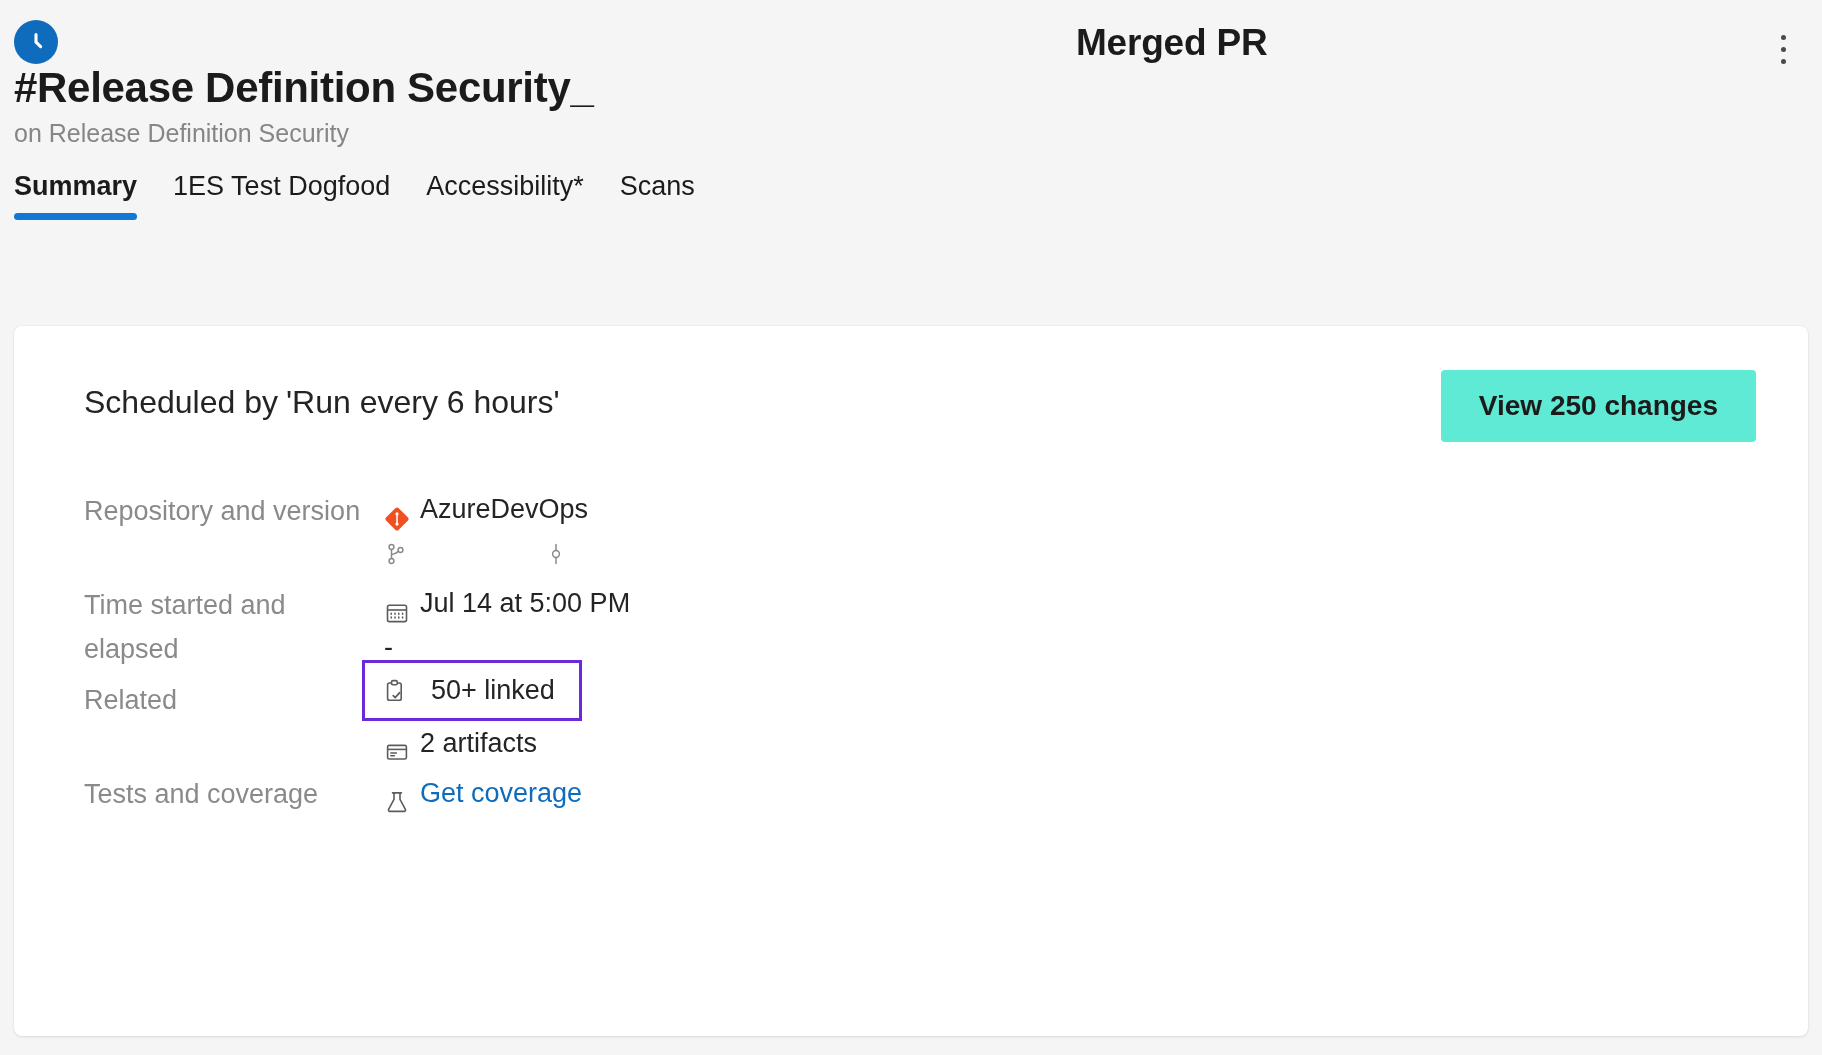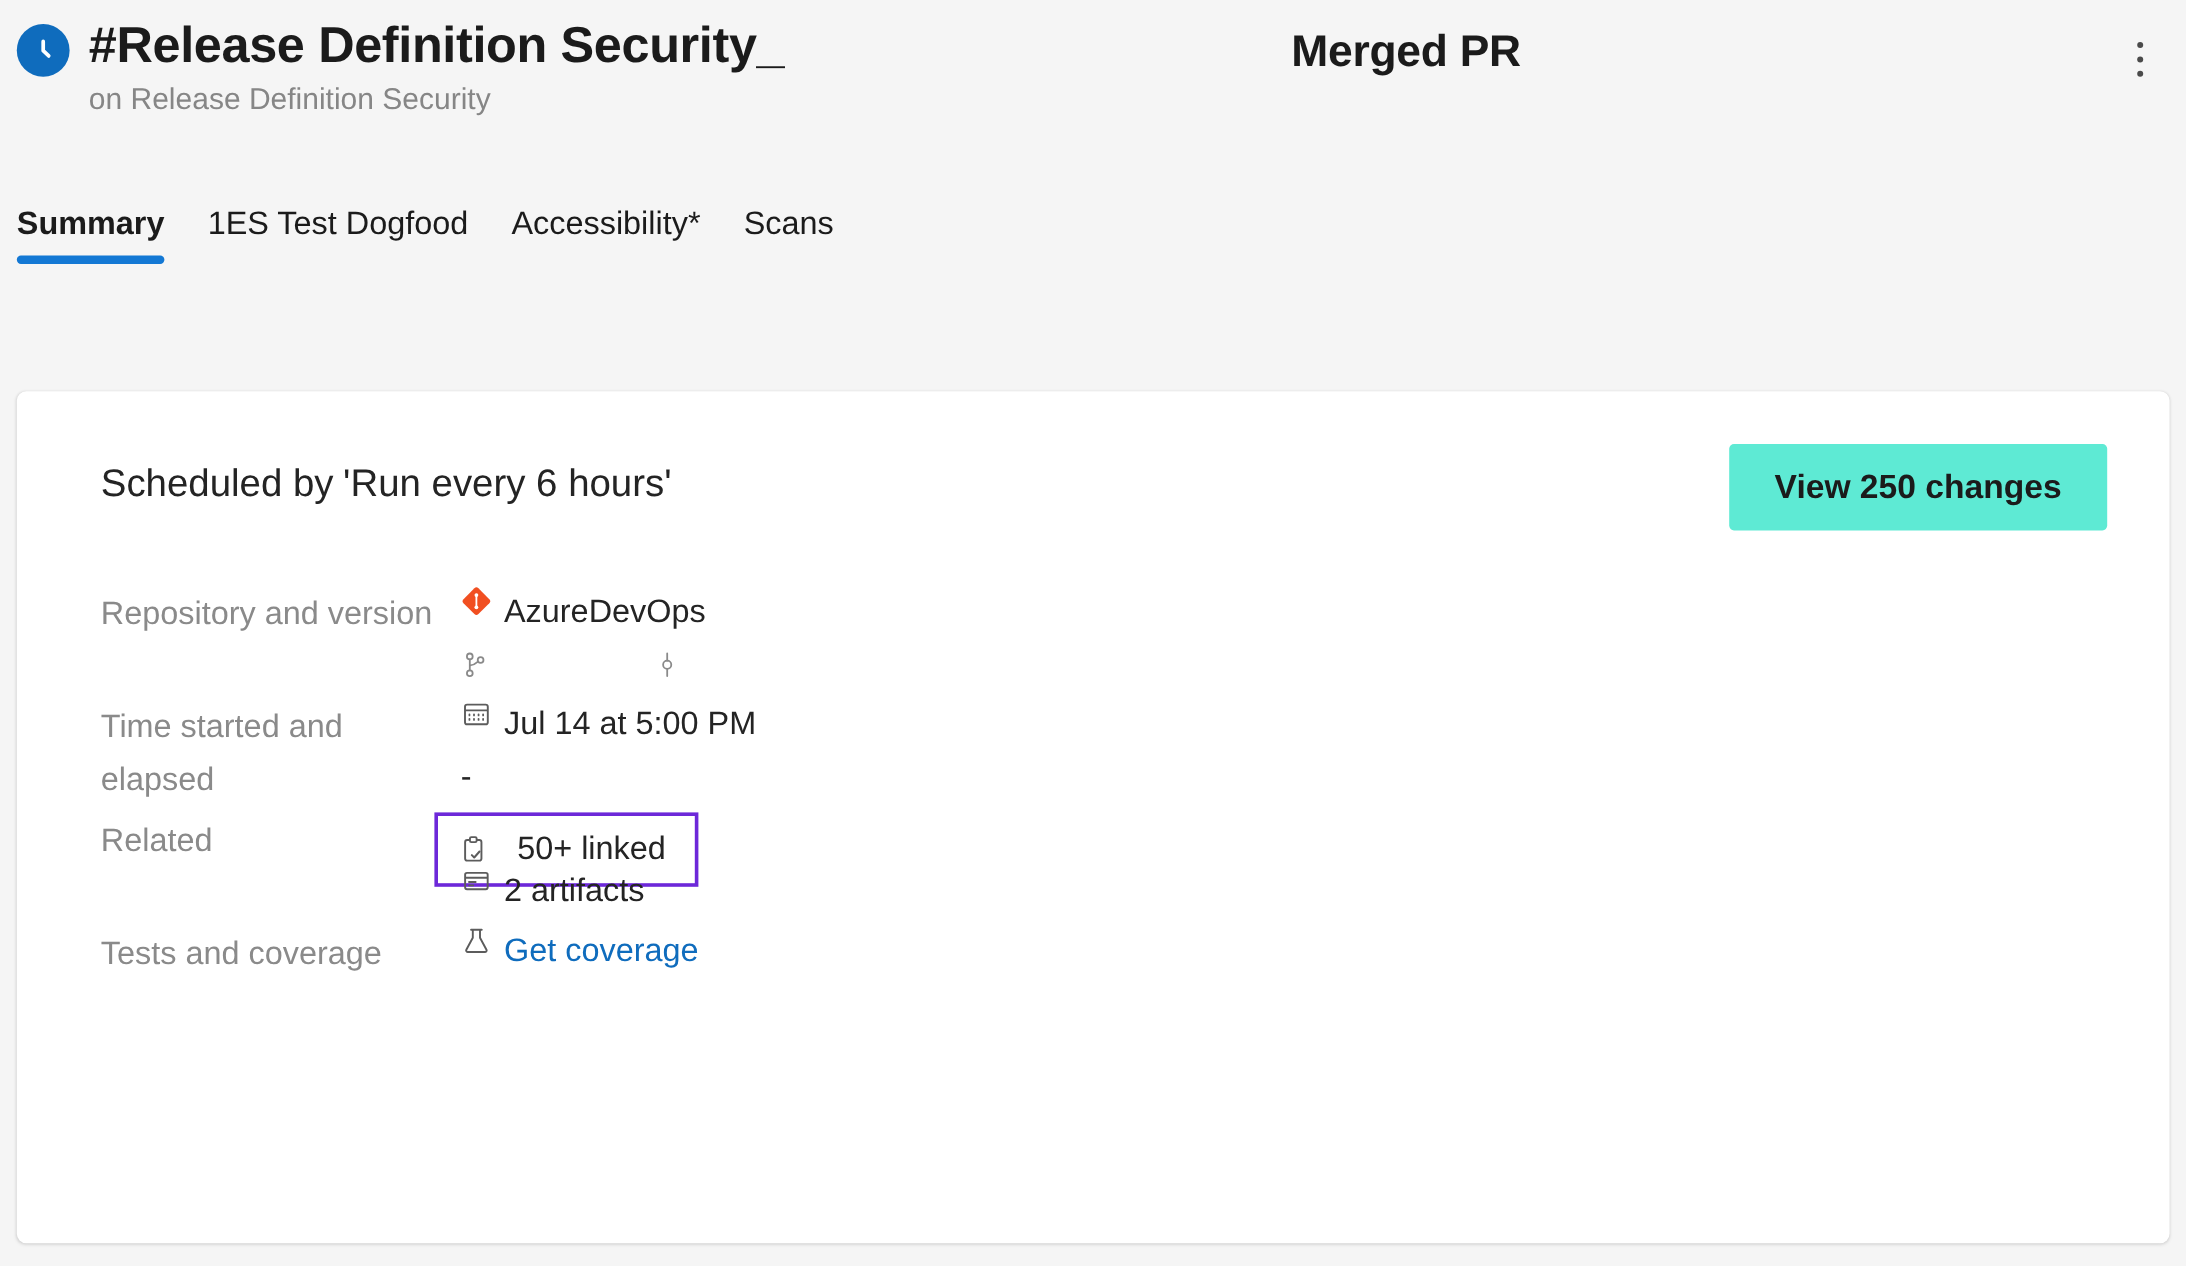--- a/index.html
+++ b/index.html
@@ -18,20 +18,21 @@
   
   .page-header {
     position: relative;
     padding: 14px 28px 0 14px;
     height: 140px;
     box-sizing: border-box;
   }
   .title-row {
     display: flex;
     align-items: flex-start;
+    flex-direction: column;
   }
   .status-icon {
     width: 44px;
     height: 44px;
     border-radius: 50%;
     background: #0f6cbd;
     flex: 0 0 auto;
     margin-top: 6px;
     margin-right: 16px;
     display: flex;
@@ -174,21 +175,21 @@
     padding-top: 2px;
   }
   .detail-value {
     flex: 1 1 auto;
     color: #242424;
     line-height: 1.62;
     min-width: 0;
   }
   .value-line {
     display: flex;
-    align-items: flex-start;
+    align-items: flex-end;
     gap: 10px;
     height: 44px;
   }
   .value-line.plain { gap: 0; }
   .icon {
     flex: 0 0 auto;
     display: inline-flex;
     align-items: center;
     justify-content: center;
   }

